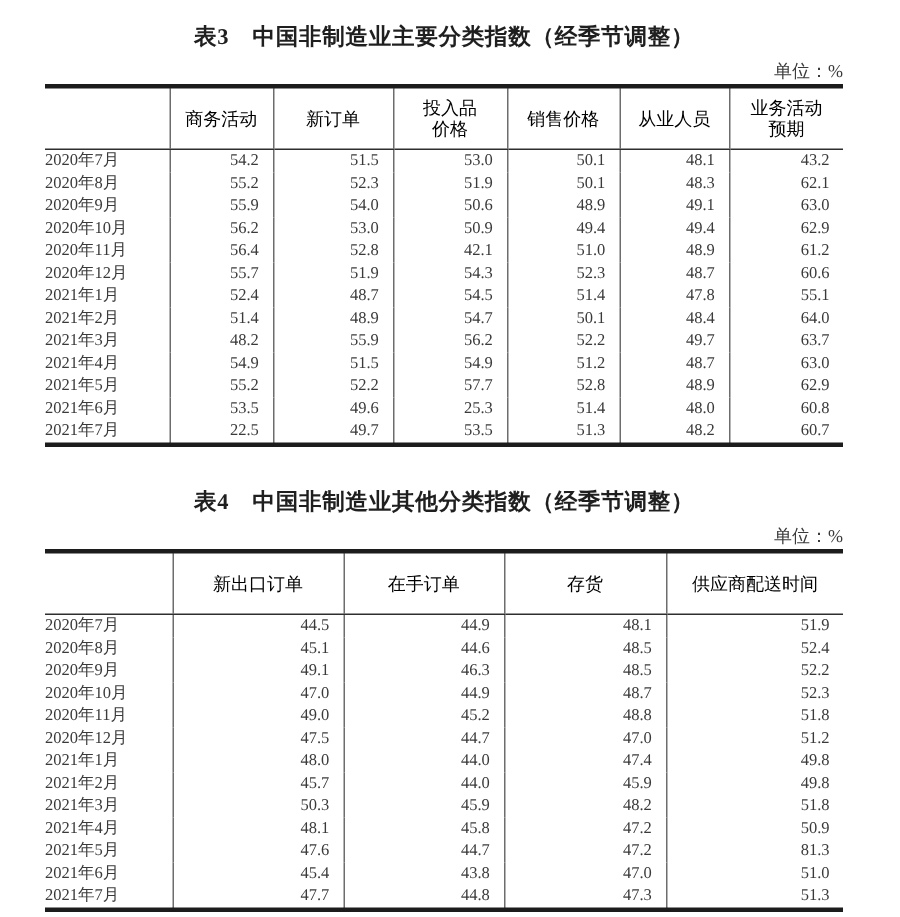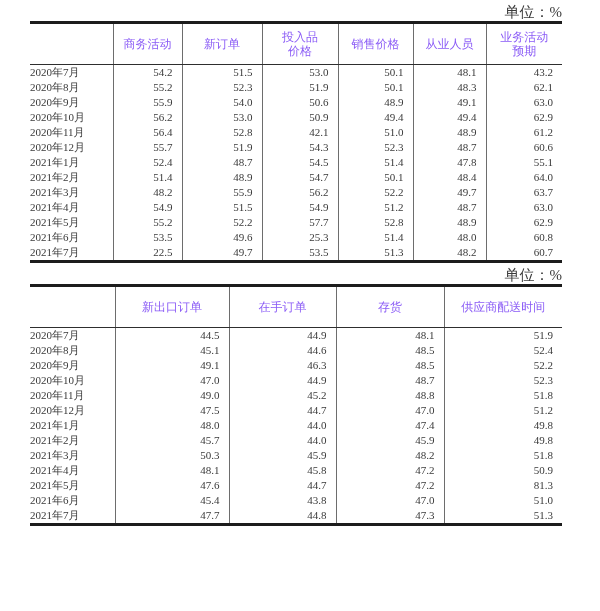--- a/index.html
+++ b/index.html
@@ -25,41 +25,41 @@
     line-height: 20px;
     color: #1f1f1f;
     letter-spacing: 0.5px;
   }
   .title-3 { padding-top: 15px; }
   .title-4 { padding-top: 27px; }
   .unit-label {
     width: 532px;
     margin: 5px 0 2px 30px;
     text-align: right;
-    font-size: 15px;
+    font-size: 12px;
     line-height: 14px;
     color: #3a3a3a;
   }
   table.idx {
     border-collapse: collapse;
     table-layout: fixed;
     width: 532px;
     margin-left: 30px;
     border-top: 3px solid #1c1c1c;
     border-bottom: 3px solid #1c1c1c;
   }
   table.idx thead th {
     height: 40px;
     font-weight: normal;
     font-size: 12px;
     line-height: 14px;
     text-align: center;
     vertical-align: middle;
     white-space: pre-line;
-    color: #8b5cf6;
+    color: #000000;
     border-bottom: 1.5px solid #2e2e2e;
     padding: 0;
   }
   table.idx td {
     height: 15px;
     font-size: 11px;
     line-height: 15px;
     padding: 0;
     color: #3a3a3a;
     overflow: hidden;
@@ -76,20 +76,21 @@
   table.idx th:nth-child(n+2),
   table.idx td:nth-child(n+2) {
     border-left: 1px solid #6d6d6d;
   }
 </style>
 </head>
 <body>
 
 <div class="page">
 
+  <div class="tbl-title title-3">表3　中国非制造业主要分类指数（经季节调整）</div>
 
   <div class="unit-label">单位：%</div>
 
   <table class="idx">
     <colgroup>
       <col style="width:83px">
         <col style="width:69px">
         <col style="width:80px">
       <col style="width:76px">
         <col style="width:75px">
@@ -223,20 +224,21 @@
           <td class="num">22.5</td>
           <td class="num">49.7</td>
           <td class="num">53.5</td>
           <td class="num">51.3</td>
           <td class="num">48.2</td>
           <td class="num">60.7</td>
         </tr>
       </tbody>
   </table>
 
+  <div class="tbl-title title-4">表4　中国非制造业其他分类指数（经季节调整）</div>
 
   <div class="unit-label">单位：%</div>
 
   <table class="idx">
     <colgroup>
       <col style="width:85px">
         <col style="width:114px">
         <col style="width:107px">
       <col style="width:108px">
         <col style="width:118px">

